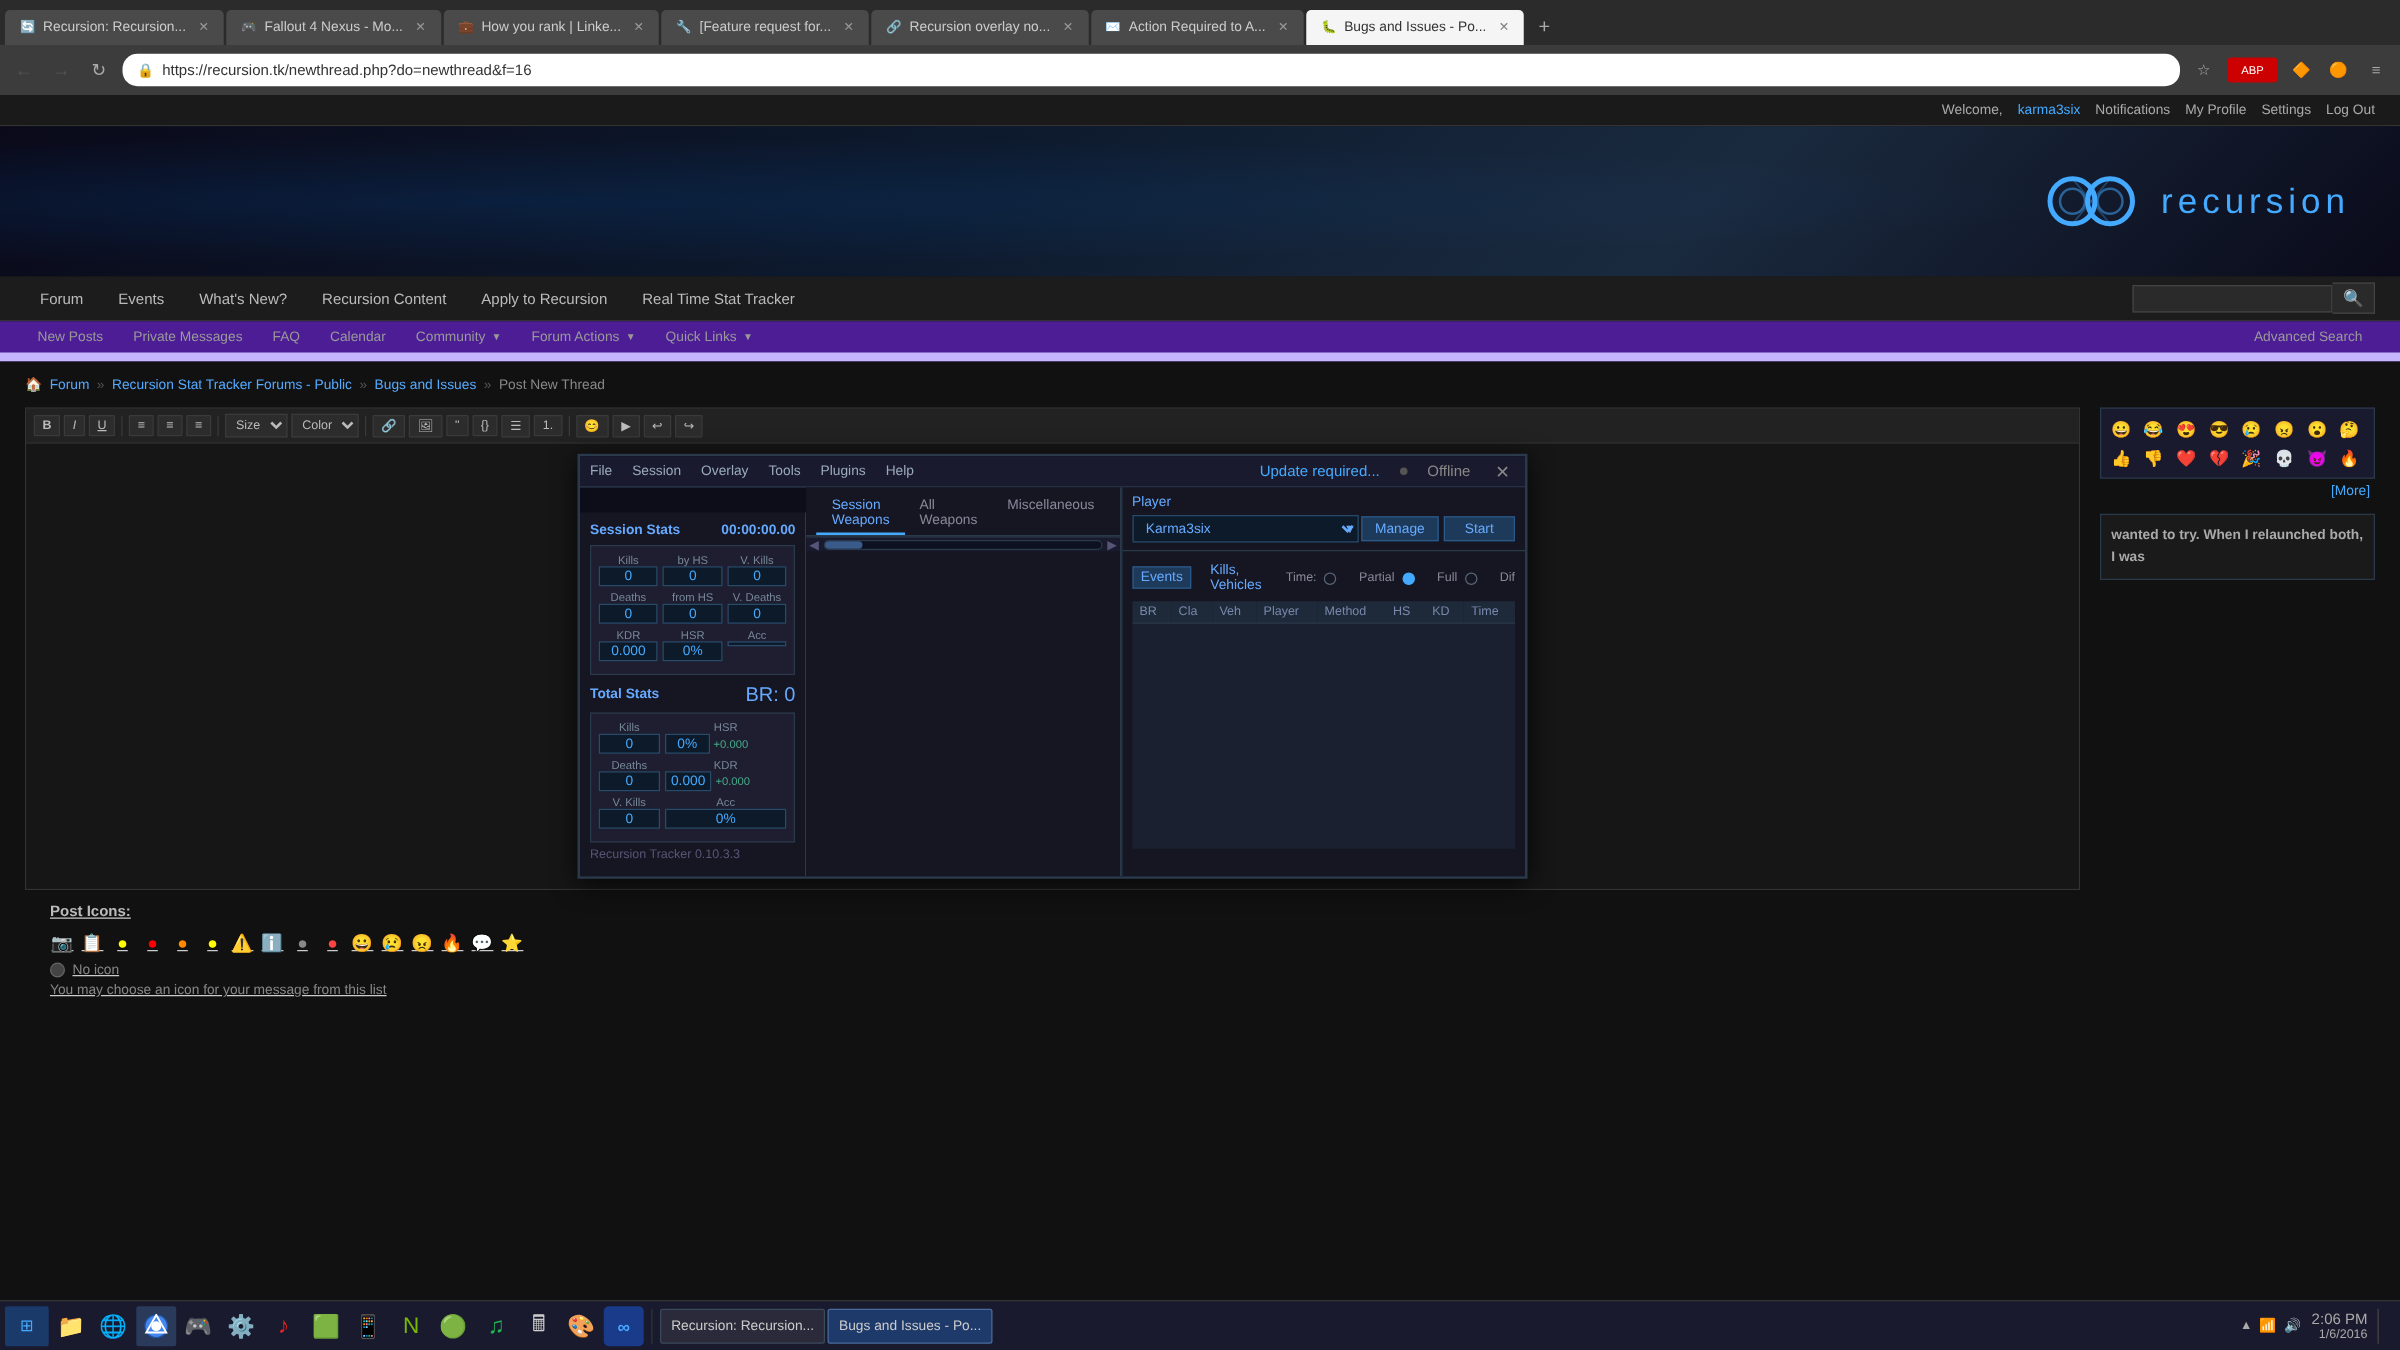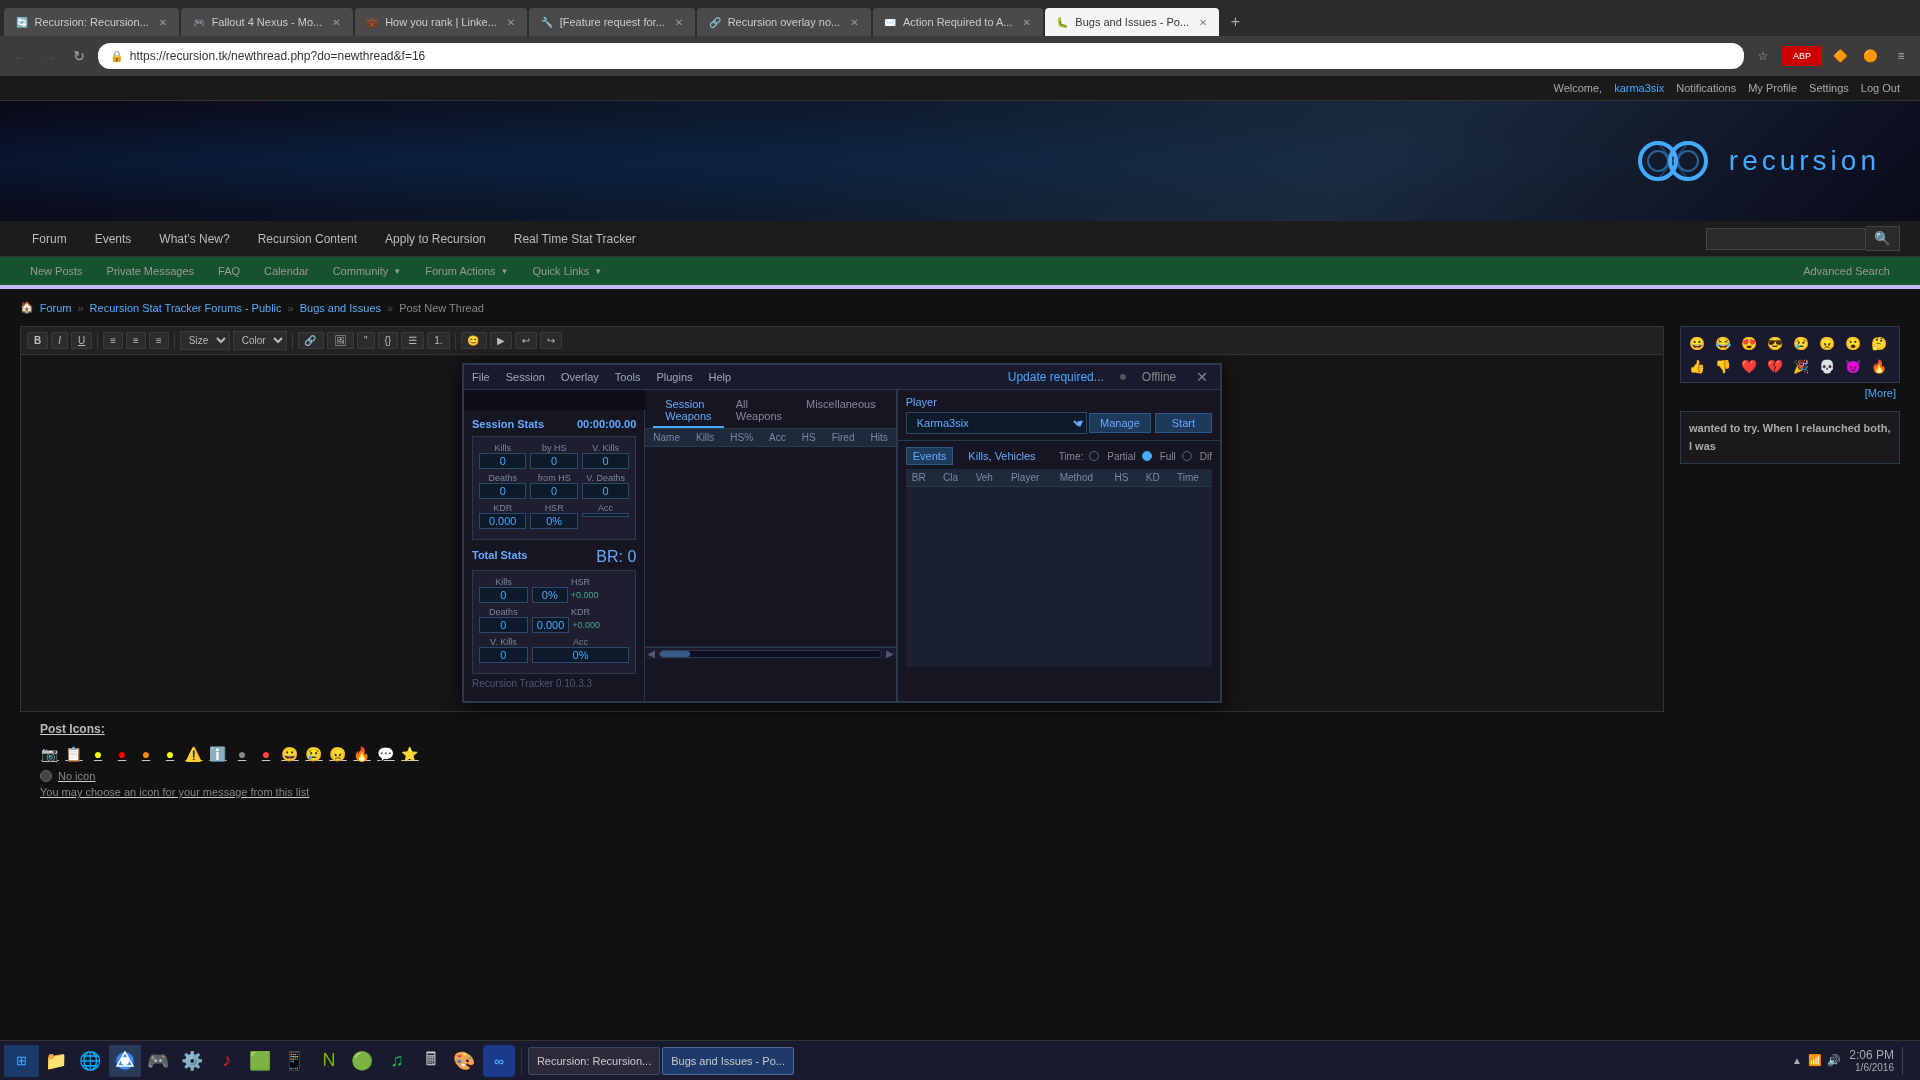--- a/index.html
+++ b/index.html
@@ -33,21 +33,21 @@
     .logo-icon { width: 80px; height: 60px; display: flex; align-items: center; justify-content: center; }
     .logo-text { font-size: 28px; color: #4af; font-weight: 300; letter-spacing: 4px; text-transform: lowercase; }
 
     
     .main-nav { background: #1c1c1c; border-bottom: 1px solid #333; padding: 0 20px; display: flex; align-items: center; gap: 4px; height: 36px; }
     .main-nav .search-box { margin-left: auto; display: flex; align-items: center; }
     .main-nav .search-box input { background: #2a2a2a; border: 1px solid #444; color: #ccc; padding: 4px 8px; font-size: 11px; width: 160px; }
     .nav-item { color: #bbb; text-decoration: none; padding: 0 12px; font-size: 12px; height: 36px; display: flex; align-items: center; cursor: pointer; white-space: nowrap; }
 
     
-    .sub-nav { background: #14532d; border-bottom: 4px solid #c4b5fd; padding: 0 20px; display: flex; align-items: center; gap: 4px; height: 32px; }
+    .sub-nav { background: #4c1d95; border-bottom: 7px solid #c4b5fd; padding: 0 20px; display: flex; align-items: center; gap: 4px; height: 32px; }
     .sub-nav-item { color: #999; text-decoration: none; padding: 0 10px; font-size: 11px; height: 32px; display: flex; align-items: center; cursor: pointer; white-space: nowrap; gap: 3px; }
     .sub-nav-right { margin-left: auto; }
 
     
     .breadcrumb { padding: 12px 20px; display: flex; align-items: center; gap: 6px; font-size: 11px; color: #888; }
     .breadcrumb a { color: #5af; text-decoration: none; }
     .breadcrumb-sep { color: #555; }
     .screenshot-embed { background: #0d0d1a; border: 2px solid #2a3a4a; width: 760px; margin: 0 auto; overflow: hidden; box-shadow: 0 4px 20px rgba(0,0,0,0.8); }
     .app-menu-bar { background: #1a1a2e; border-bottom: 1px solid #2a3a4a; padding: 4px 8px; display: flex; gap: 16px; align-items: center; }
     .app-menu-item { color: #9ab; font-size: 11px; cursor: pointer; }
@@ -92,21 +92,21 @@
     .player-select { flex: 1; background: #0d1a2a; border: 1px solid #2a4a6a; color: #6af; font-size: 11px; padding: 3px 6px; }
     .player-btn { background: #1e3a5a; border: 1px solid #2a5a8a; color: #6af; font-size: 11px; padding: 3px 10px; cursor: pointer; }
     .player-start-btn { background: #1e3a5a; border: 1px solid #2a5a8a; color: #6af; font-size: 11px; padding: 3px 16px; cursor: pointer; }
 
     
     .events-section { padding: 6px 8px; }
     .events-tabs { display: flex; align-items: center; gap: 8px; margin-bottom: 4px; }
     .events-tab { font-size: 11px; color: #6af; cursor: pointer; padding: 2px 6px; border: 1px solid transparent; }
     .events-tab.active { border-color: #2a5a8a; background: #1e3a5a; }
     .events-time { display: flex; align-items: center; gap: 6px; font-size: 10px; color: #889; margin-left: auto; }
-    .radio-btn { display: flex; align-items: flex-start; gap: 8px; cursor: pointer; }
+    .radio-btn { display: flex; align-items: flex-end; gap: 18px; cursor: pointer; }
     .radio-circle { width: 10px; height: 10px; border-radius: 50%; border: 1px solid #567; display: inline-block; }
     .radio-circle.checked { background: #4af; border-color: #4af; }
 
     
     .events-table { width: 100%; border-collapse: collapse; }
     .events-table th { background: #1e2a3a; color: #78a; font-size: 10px; padding: 3px 6px; text-align: left; border-bottom: 1px solid #2a3a4a; font-weight: normal; }
     .events-table-body { background: #1a2030; min-height: 180px; }
 
     
     .post-icons-section { padding: 10px 20px; text-decoration: underline; }
@@ -437,41 +437,20 @@
 
                   <div class="app-version">Recursion Tracker 0.10.3.3</div>
                 </div>
 
                 <div style="flex:1;background:#161622;border-right:1px solid #2a3a4a;">
                   <div class="weapons-tabs">
                     <span class="weapons-tab active">Session Weapons</span>
                     <span class="weapons-tab">All Weapons</span>
                     <span class="weapons-tab">Miscellaneous</span>
                   </div>
-                  <div class="weapons-table-area">
-                    <table class="weapons-table">
-                      <thead>
-                        <tr>
-                          <th>Name</th>
-                          <th>Kills</th>
-                          <th>HS%</th>
-                          <th>Acc</th>
-                          <th>HS</th>
-                          <th>Fired</th>
-                          <th>Hits</th>
-                        </tr>
-                      </thead>
-                      <tbody>
-
-                        <tr>
-                            <td colspan="7" style="height:200px;"></td>
-                          </tr>
-                      </tbody>
-                    </table>
-                  </div>
                   <div class="weapons-scrollbar">
                     <span style="font-size:10px;color:#557;margin-right:4px;">◀</span>
                     <div class="scrollbar-track">
                       <div class="scrollbar-thumb"></div>
                     </div>
                     <span style="font-size:10px;color:#557;margin-left:4px;">▶</span>
                   </div>
                 </div>
 
                 <div class="app-right">

